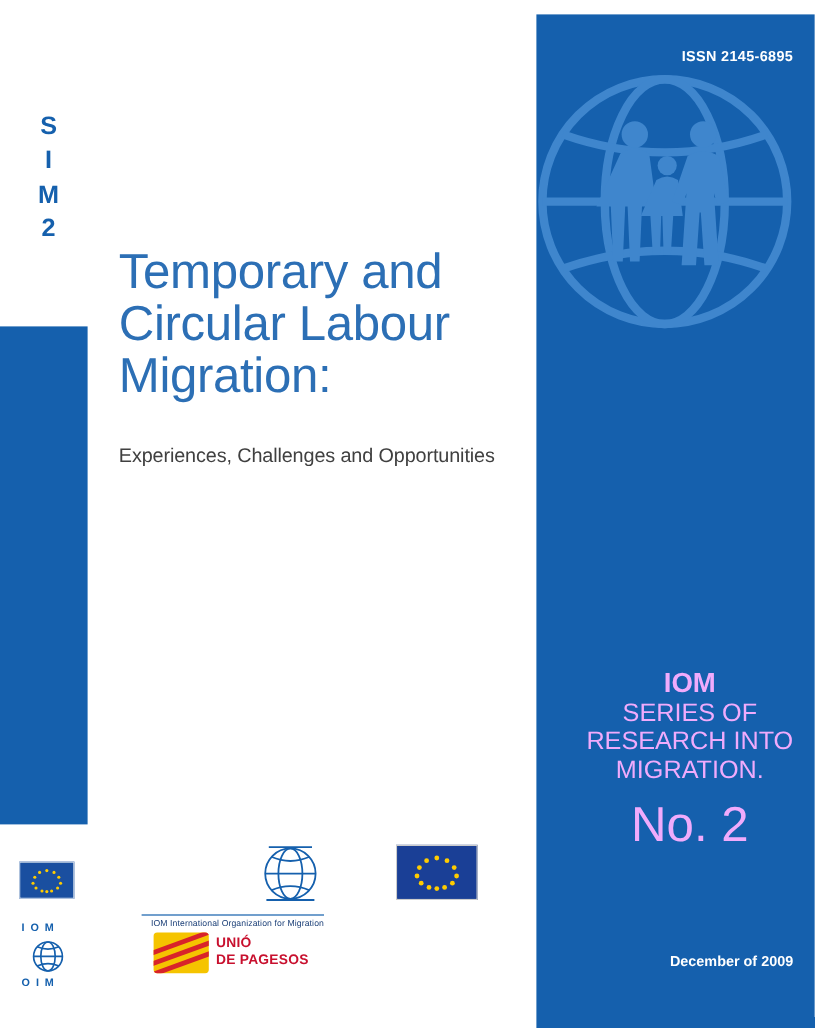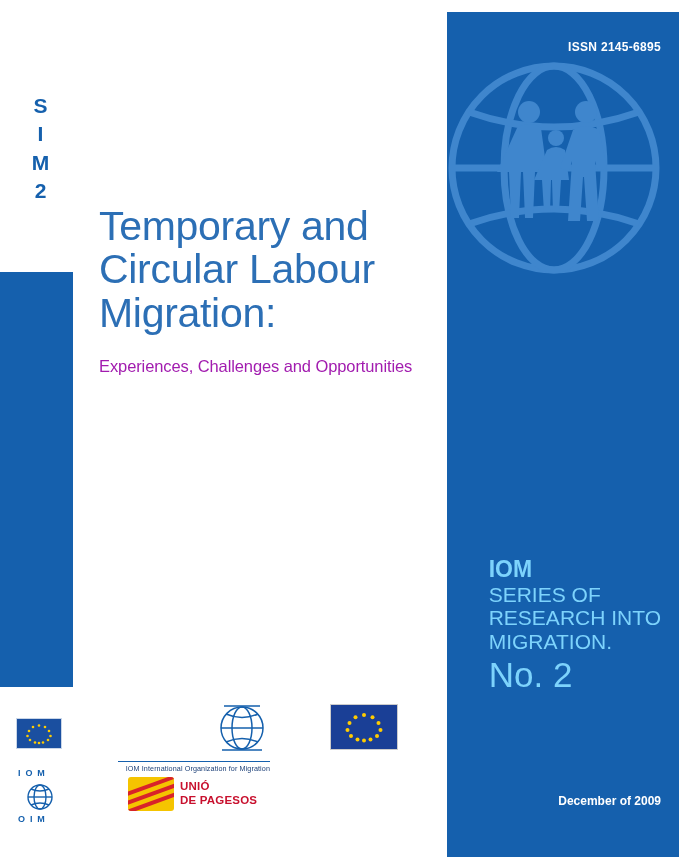--- a/index.html
+++ b/index.html
@@ -43,29 +43,29 @@
     position: absolute;
     top: 38px;
     left: -8px;
     width: 230px;
     height: 240px;
   }
   .series-block {
     position: absolute;
     right: 18px;
     top: 545px;
-    text-align: left;
-    color: #7dd3fc;
+    text-align: center;
+    color: #f0abfc;
     line-height: 1.12;
   }
   .series-block .l1 { font-size: 23px; font-weight: bold; }
   .series-block .l2 { font-size: 21px; }
   .series-block .l3 { font-size: 21px; }
   .series-block .l4 { font-size: 21px; }
-  .series-block .l5 { font-size: 35px; margin-top: 2px;}
+  .series-block .l5 { font-size: 41px; margin-top: 12px;}
   .date-line {
     position: absolute;
     right: 18px;
     top: 782px;
     color: #ffffff;
     font-size: 12px;
     font-weight: bold;
     text-align: right;
   }
 
@@ -101,22 +101,22 @@
     width: 360px;
   }
   .title-line {
     color: #2c6fb5;
     font-size: 41px;
     line-height: 1.06;
     font-weight: normal;
     letter-spacing: -0.3px;
   }
   .subtitle {
-    margin-top: 22px;
-    color: #a21caf;
+    margin-top: 36px;
+    color: #404040;
     font-size: 16.5px;
     letter-spacing: -0.1px;
   }
 
   
   .logos {
     position: absolute;
     left: 0;
     top: 694px;
     width: 480px;

